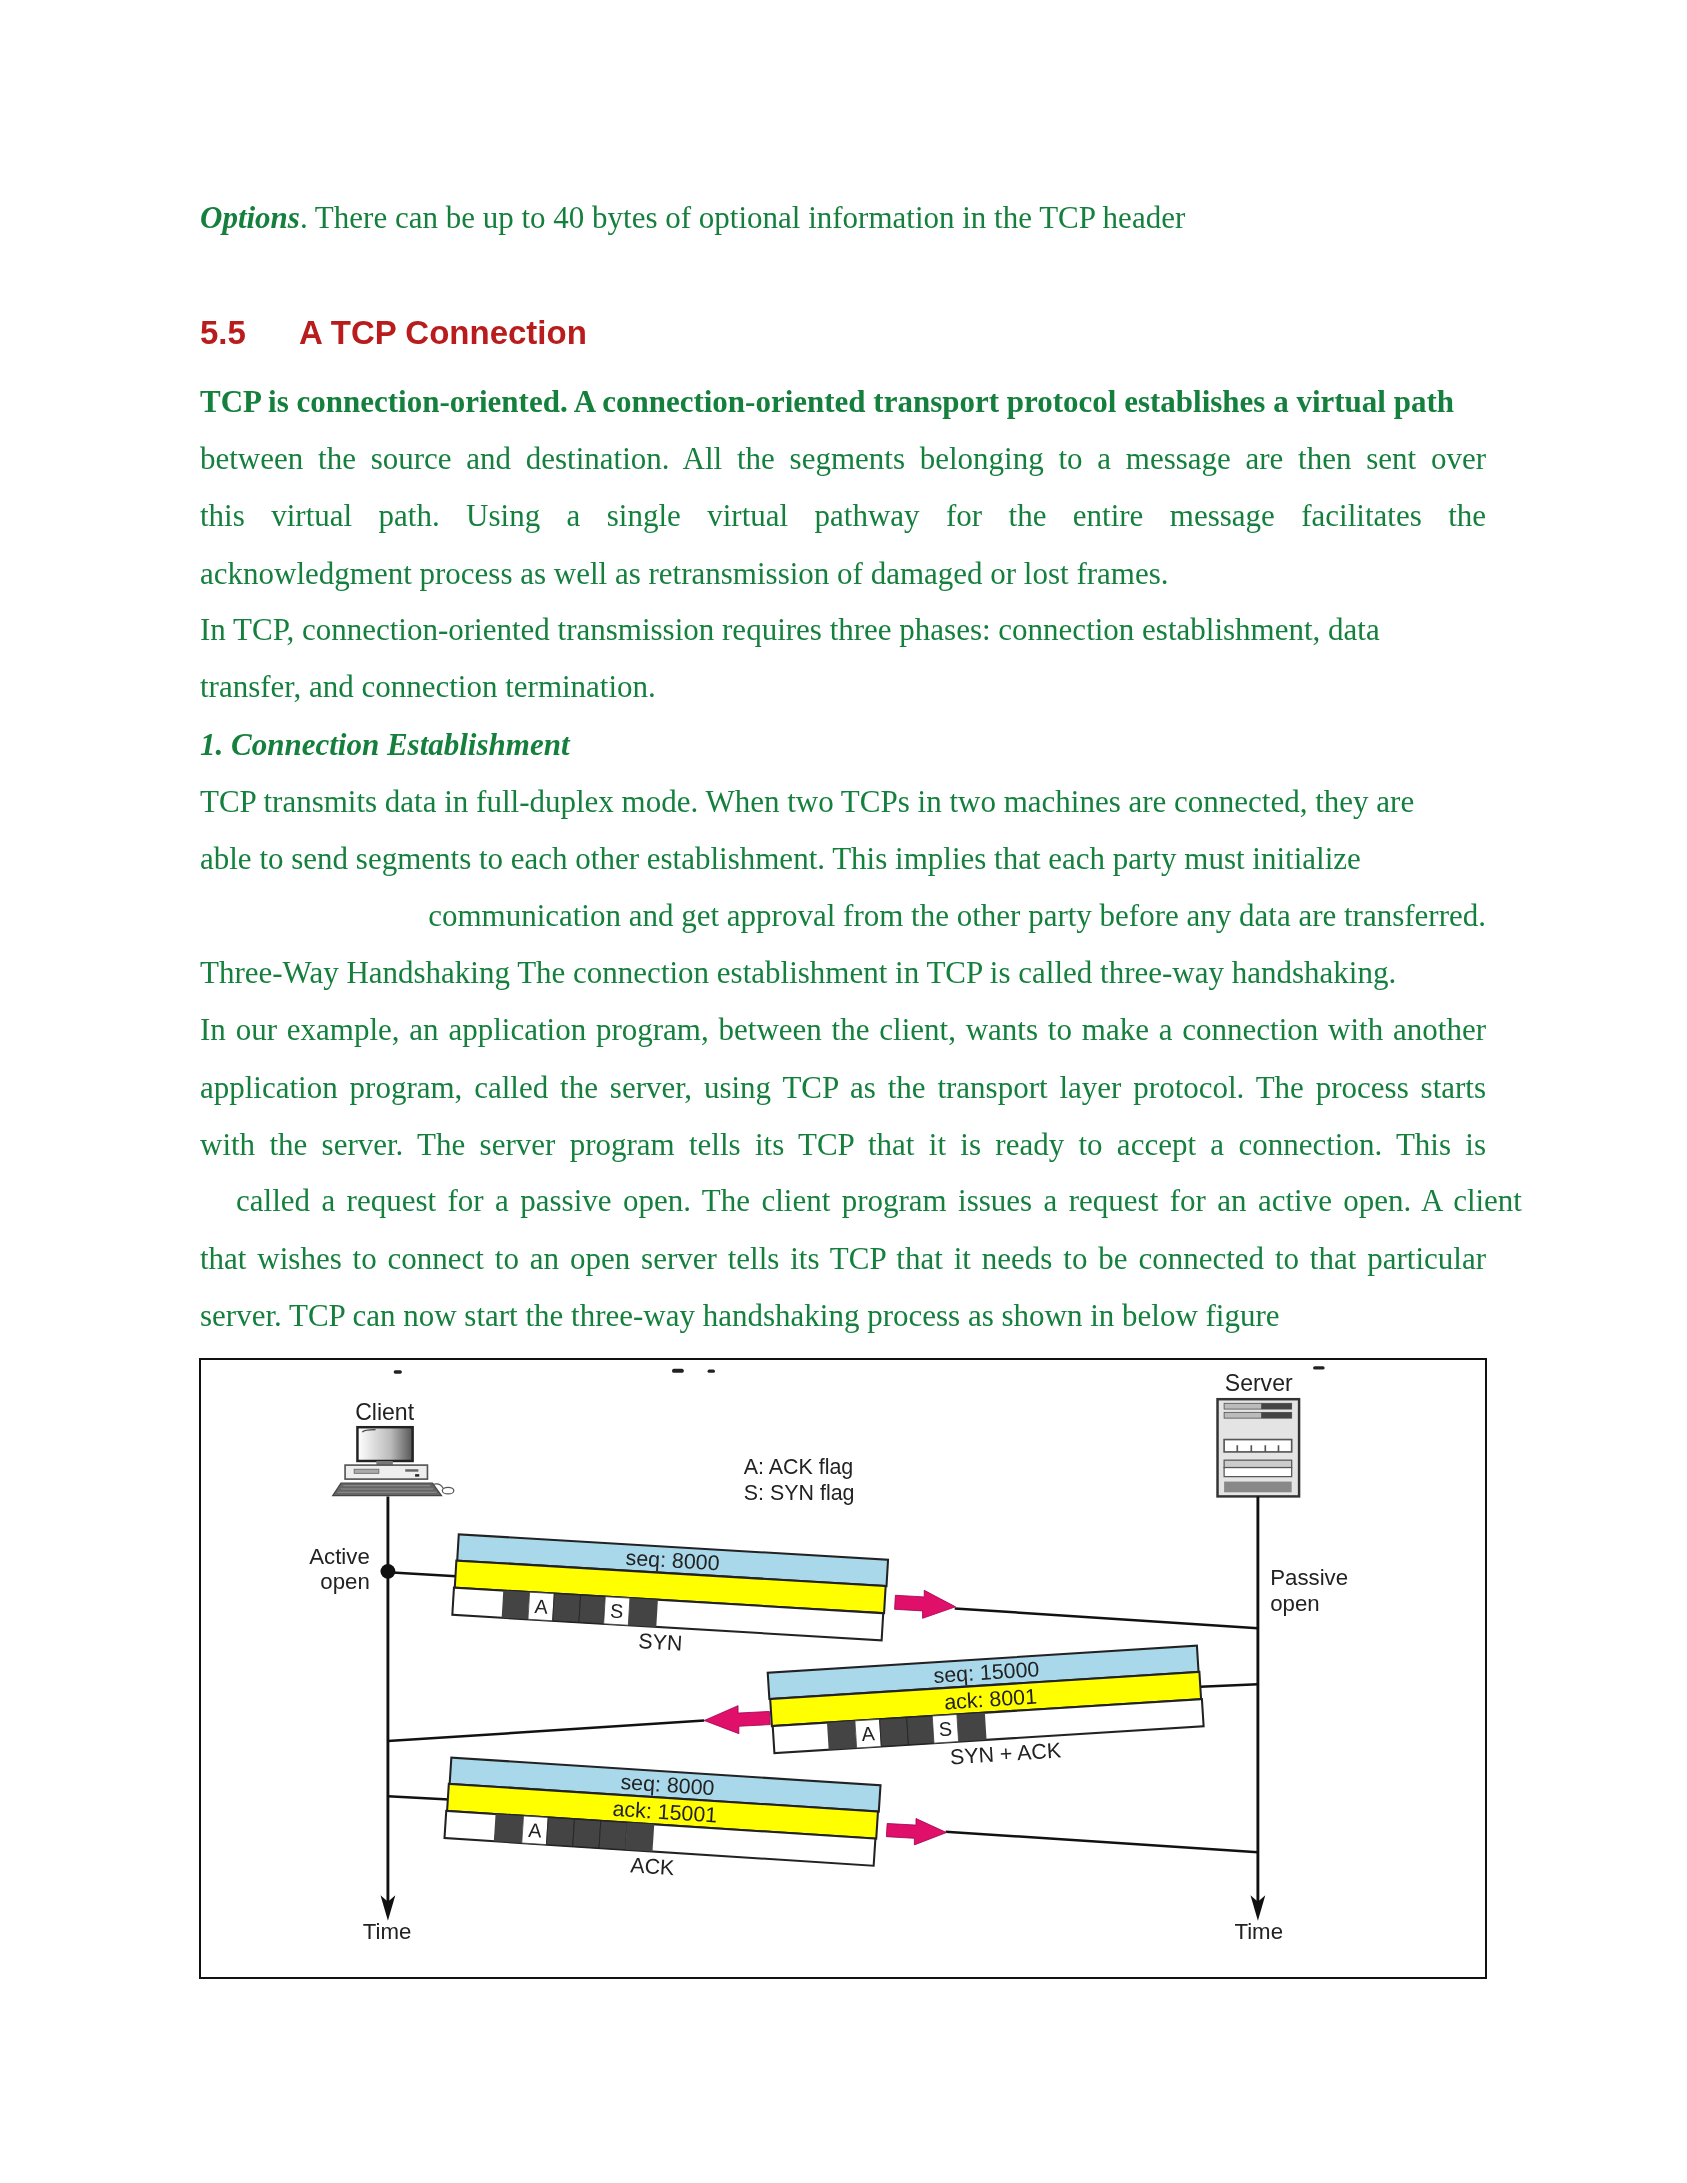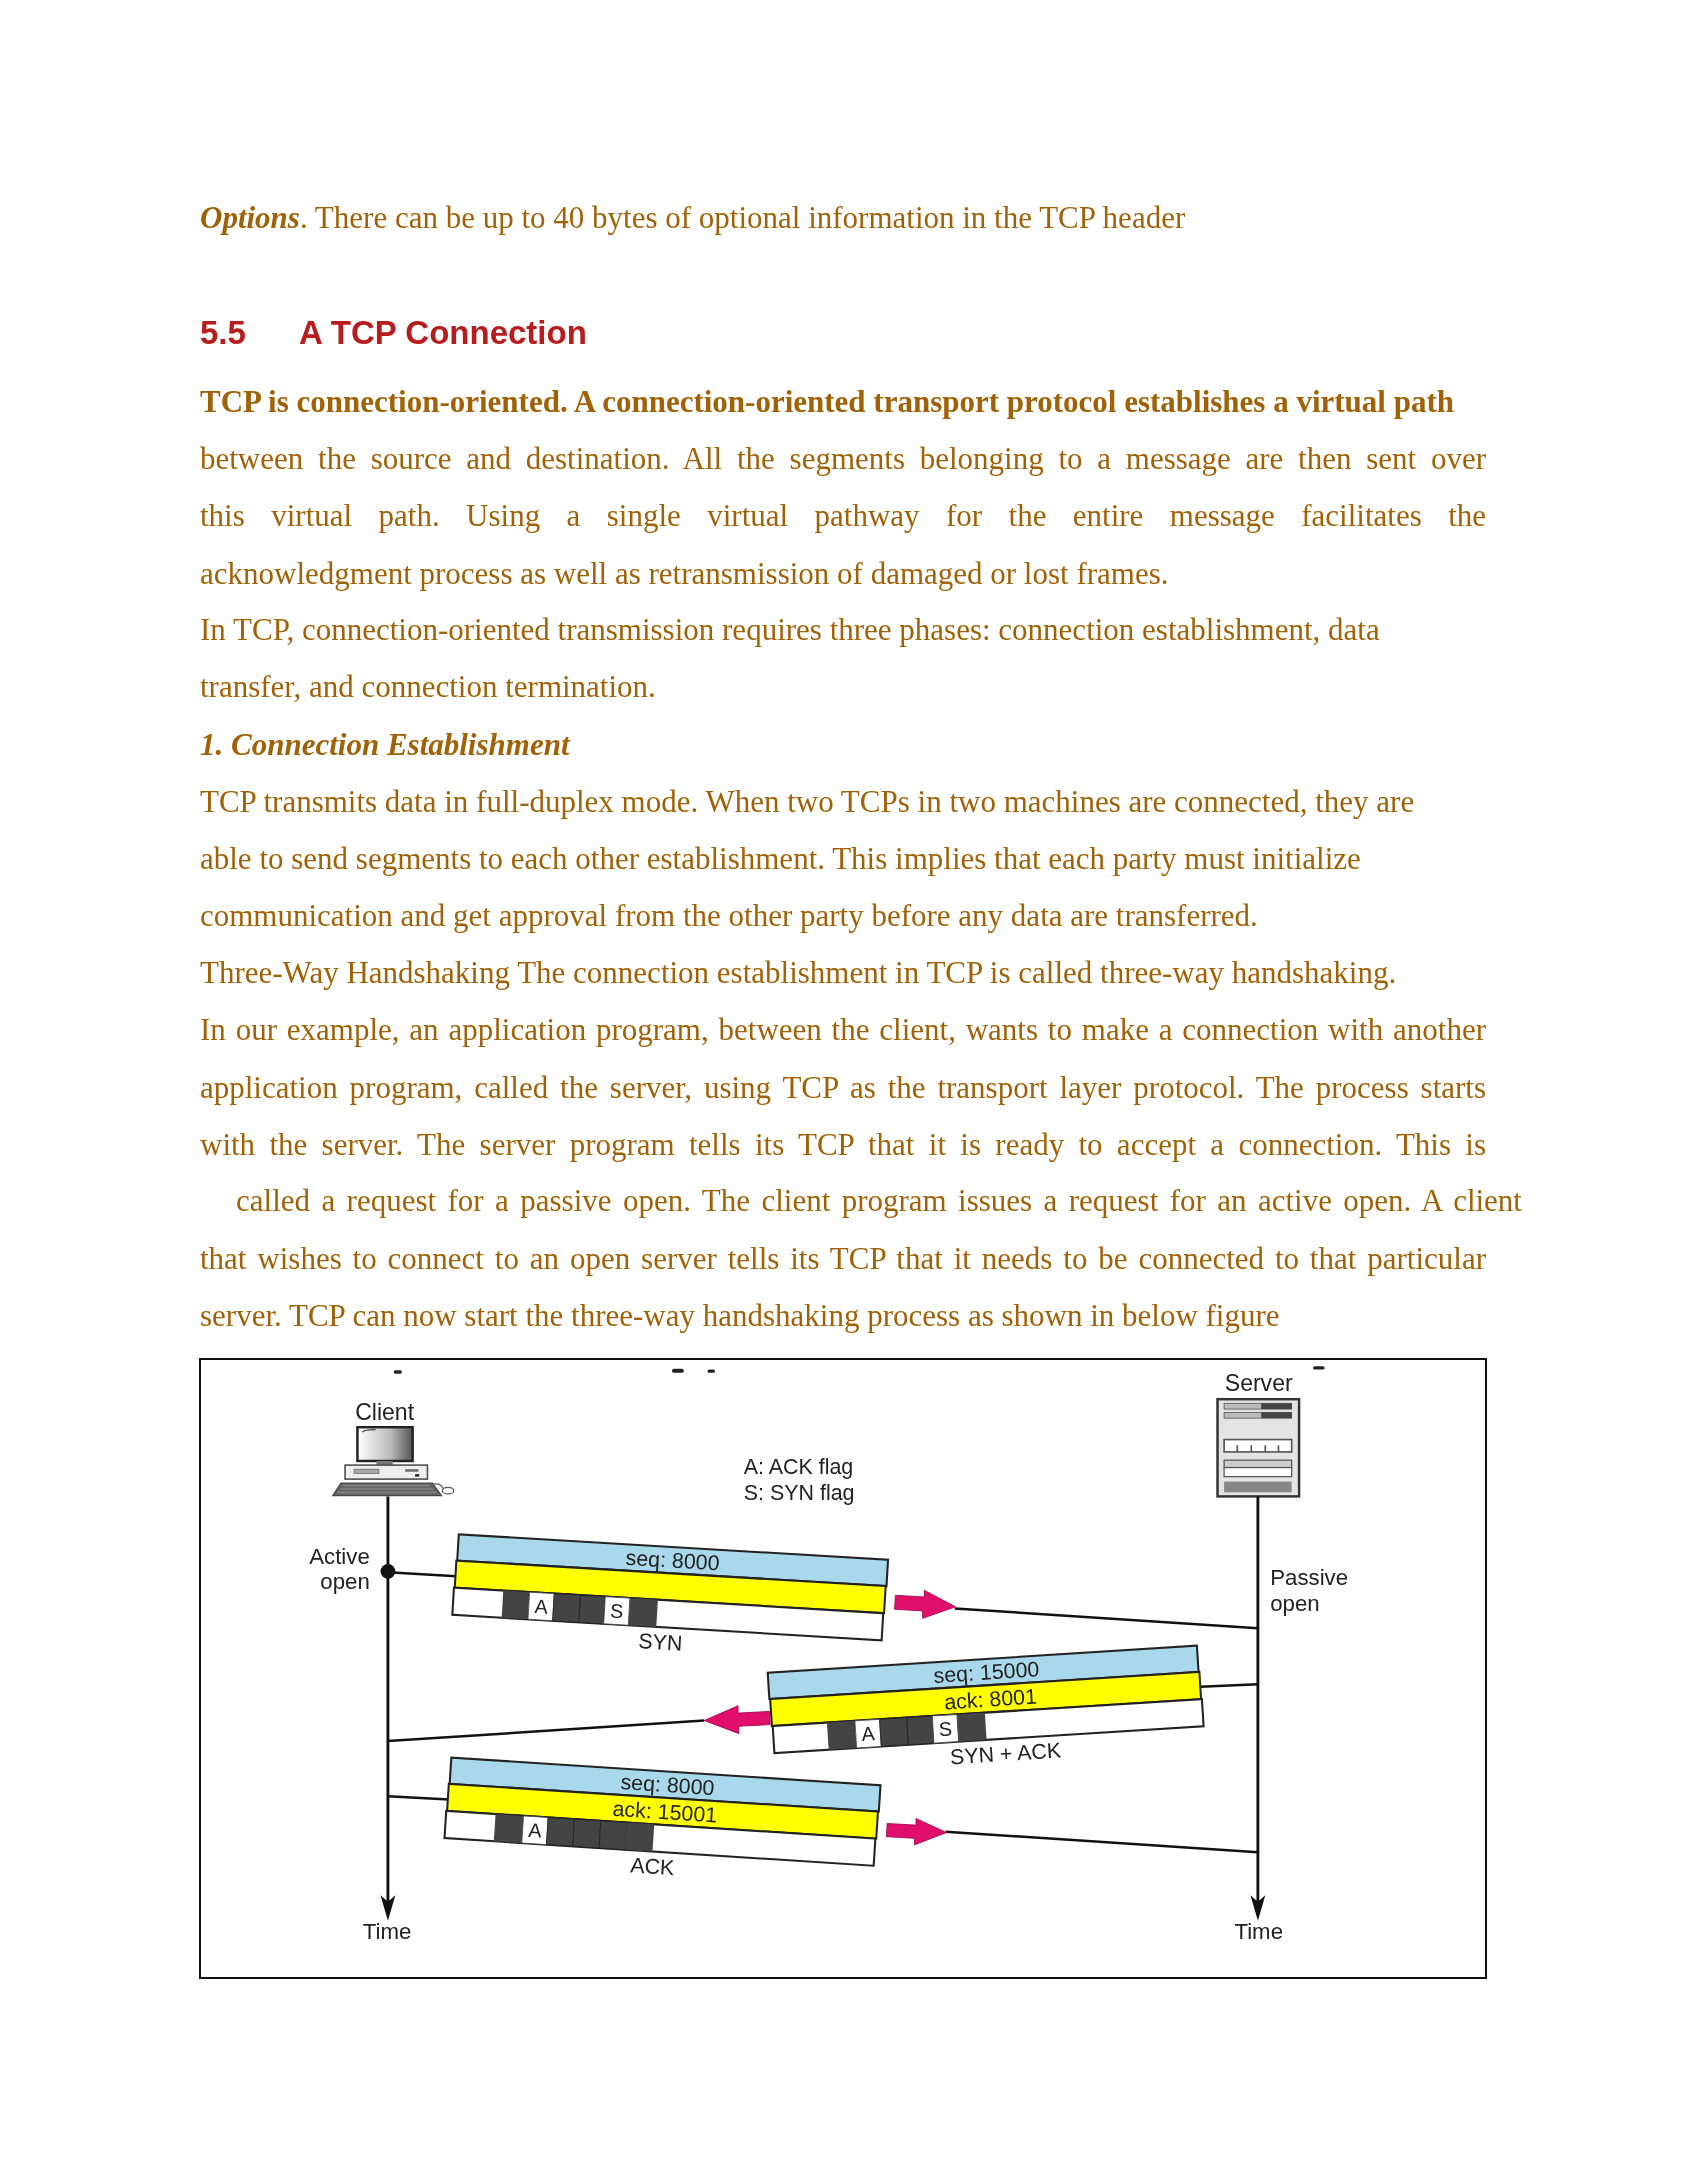--- a/index.html
+++ b/index.html
@@ -1,18 +1,18 @@
 <!DOCTYPE html>
 <html style="font-size:13px"><head>
 <meta charset="utf-8">
 <style>
   html, body { margin: 0; padding: 0; background: #ffffff; }
   body { width: 1687px; height: 2183px; position: relative; overflow: hidden; }
   .page { position: absolute; left: 0; top: 0; width: 1687px; height: 2183px; background: #fff; }
-  .serif { font-family: "Liberation Serif", "DejaVu Serif", serif; color: #a16207; }
+  .serif { font-family: "Liberation Serif", "DejaVu Serif", serif; color: #15803d; }
   .line {
     position: absolute; left: 200px; width: 1286px;
     font-size: 31px; line-height: 57px; height: 57px;
     white-space: nowrap; overflow: visible;
   }
   .line.just { text-align: justify; text-align-last: justify; }
   .opt-label { font-weight: bold; font-style: italic; }
   .heading {
     position: absolute; left: 200px; top: 311px;
     font-family: "Liberation Sans", "DejaVu Sans", sans-serif;
@@ -51,21 +51,21 @@
   <div>
     <div class="line serif" style="top:601px;">In TCP, connection-oriented transmission requires three phases: connection establishment, data</div>
     <div class="line serif" style="top:658px;">transfer, and connection termination.</div>
   </div>
 
   <div class="line serif subhead" style="top:716px;">1. Connection Establishment</div>
 
   <div>
     <div class="line serif" style="top:773px;">TCP transmits data in full-duplex mode. When two TCPs in two machines are connected, they are</div>
     <div class="line serif" style="top:830px;">able to send segments to each other establishment. This implies that each party must initialize</div>
-    <div class="line serif" style="top:887px;">communication and get approval from the other party before any data are transferred.</div>
+    <div class="line serif" style="top:887px;text-align:right;">communication and get approval from the other party before any data are transferred.</div>
   </div>
 
   <div>
     <div class="line serif" style="top:944px;">Three-Way Handshaking The connection establishment in TCP is called three-way handshaking.</div>
     <div class="line serif just" style="top:1001px;">In our example, an application program, between the client, wants to make a connection with another</div>
     <div class="line serif just" style="top:1059px;">application program, called the server, using TCP as the transport layer protocol. The process starts</div>
     <div class="line serif just" style="top:1116px;">with the server. The server program tells its TCP that it is ready to accept a connection. This is</div>
     <div class="line serif just" style="top:1172px;margin-left:36px;">called a request for a passive open. The client program issues a request for an active open. A client</div>
     <div class="line serif just" style="top:1230px;">that wishes to connect to an open server tells its TCP that it needs to be connected to that particular</div>
     <div class="line serif" style="top:1287px;">server. TCP can now start the three-way handshaking process as shown in below figure</div>

